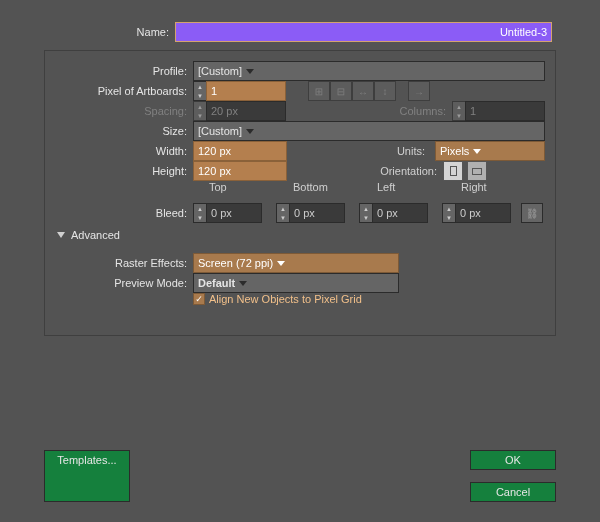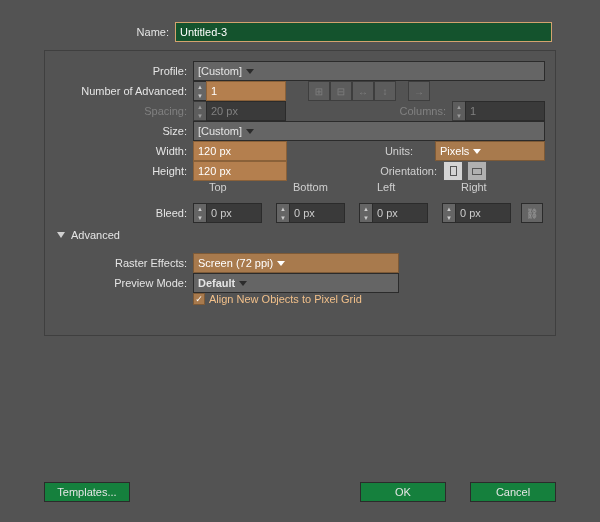--- a/index.html
+++ b/index.html
@@ -3,21 +3,21 @@
 <meta charset="utf-8">
 <style>
 * { box-sizing: border-box; margin: 0; padding: 0; }
 body { background: #535353; font-family: Tahoma, Arial, sans-serif; font-size: 11px; color: #d0d0d0; width: 600px; height: 522px; position: relative; }
 .row { display: flex; align-items: center; }
 .label { width: 175px; text-align: right; padding-right: 6px; color: #e5e5e5; }
 .label.dim { color: #808080; }
 .label.small { width: 148px; }
 .input { background: #3a3a3a; border: 1px solid #2b2b2b; color: #cccccc; font-size: 11px; padding: 2px 4px; height: 20px; }
 .input.hl { background: #b47f4e; color: #fff; border: 1px solid #8a6139; }
-.input.selected { background: #14532d; color: #fff; border: 1px solid #d4a26e; }
+.input.selected { background: #8b5cf6; color: #fff; border: 1px solid #d4a26e; text-align: right; }
 .stepper { display: flex; flex-direction: column; width: 14px; height: 20px; border: 1px solid #2b2b2b; background: #656565; margin-right: -1px; }
 .step-btn { flex: 1; display: flex; align-items: center; justify-content: center; cursor: pointer; font-size: 6px; color: #ccc; border: none; background: #656565; }
 .dropdown { background: #656565; border: 1px solid #2b2b2b; color: #e5e5e5; font-size: 11px; padding: 2px 4px; height: 20px; display: flex; align-items: center; cursor: pointer; }
 .dropdown.hl { background: #a87a4d; color: #fff; border: 1px solid #7d5a37; }
 .dd-arrow { width: 0; height: 0; border-left: 4px solid transparent; border-right: 4px solid transparent; border-top: 5px solid #2b2b2b; margin-left: 4px; }
 .dd-arrow.light { border-top-color: #fff; }
 .frame { border: 1px solid #3f3f3f; margin: 8px 44px 0 44px; padding: 10px 10px 30px 0; position: relative; }
 .icn-btn { width: 22px; height: 20px; border: 1px solid #2b2b2b; background: #656565; display: inline-flex; align-items: center; justify-content: center; color: #aaa; font-size: 10px; cursor: pointer; }
 .icn-btn.dim { opacity: 0.5; }
 .subhead { display: flex; align-items: center; color: #e5e5e5; margin: 6px 0 12px 12px; gap: 6px; }
@@ -40,21 +40,21 @@
 <div class="frame">
   <div class="row">
     <div class="label small">Profile:</div>
     <div class="dropdown" style="flex:1;">
       <span>[Custom]</span>
         <div class="dd-arrow"></div>
     </div>
   </div>
 
   <div class="row">
-    <div class="label small">Number of Advanced:</div>
+    <div class="label small">Pixel of Artboards:</div>
     <div class="stepper">
         <div class="step-btn">▲</div>
         <div class="step-btn">▼</div>
       </div>
     <input class="input hl" style="width: 80px;" value="1">
     <div style="width:22px;"></div>
     <div style="display:flex;gap:-1px;">
       <div class="icn-btn dim">⊞</div>
       <div class="icn-btn dim">⊟</div>
       <div class="icn-btn dim">↔</div>
@@ -85,21 +85,21 @@
     <div class="dropdown" style="flex:1;">
       <span>[Custom]</span>
         <div class="dd-arrow"></div>
     </div>
   </div>
 
   <div class="row">
     <div class="label small">Width:</div>
     <input class="input hl" style="width: 94px;" value="120 px">
     <div style="flex:1;"></div>
-    <div style="width:62px;text-align:right;padding-right:22px;">Units:</div>
+    <div style="width:62px;text-align:right;padding-right:10px;">Units:</div>
     <div class="dropdown hl" style="width:110px;">
       <span>Pixels</span>
         <div class="dd-arrow light"></div>
     </div>
   </div>
 
   <div class="row">
     <div class="label small">Height:</div>
     <input class="input hl" style="width: 94px;" value="120 px">
     <div style="flex:1;"></div>
@@ -182,17 +182,17 @@
     <div class="label small"></div>
     <label style="display:flex;align-items:center;color:#f2c08a;cursor:pointer;">
       <span class="check">✓</span>
       <span>Align New Objects to Pixel Grid</span>
     </label>
   </div>
 </div>
 
 <div class="bottom">
   <div class="btn">Templates...</div>
-  <div style="display:flex;gap:24px;">
+  <div style="display:flex;gap:12px;flex-direction:column;">
     <div class="btn">OK</div>
     <div class="btn">Cancel</div>
   </div>
 </div>
 
 </body></html>

